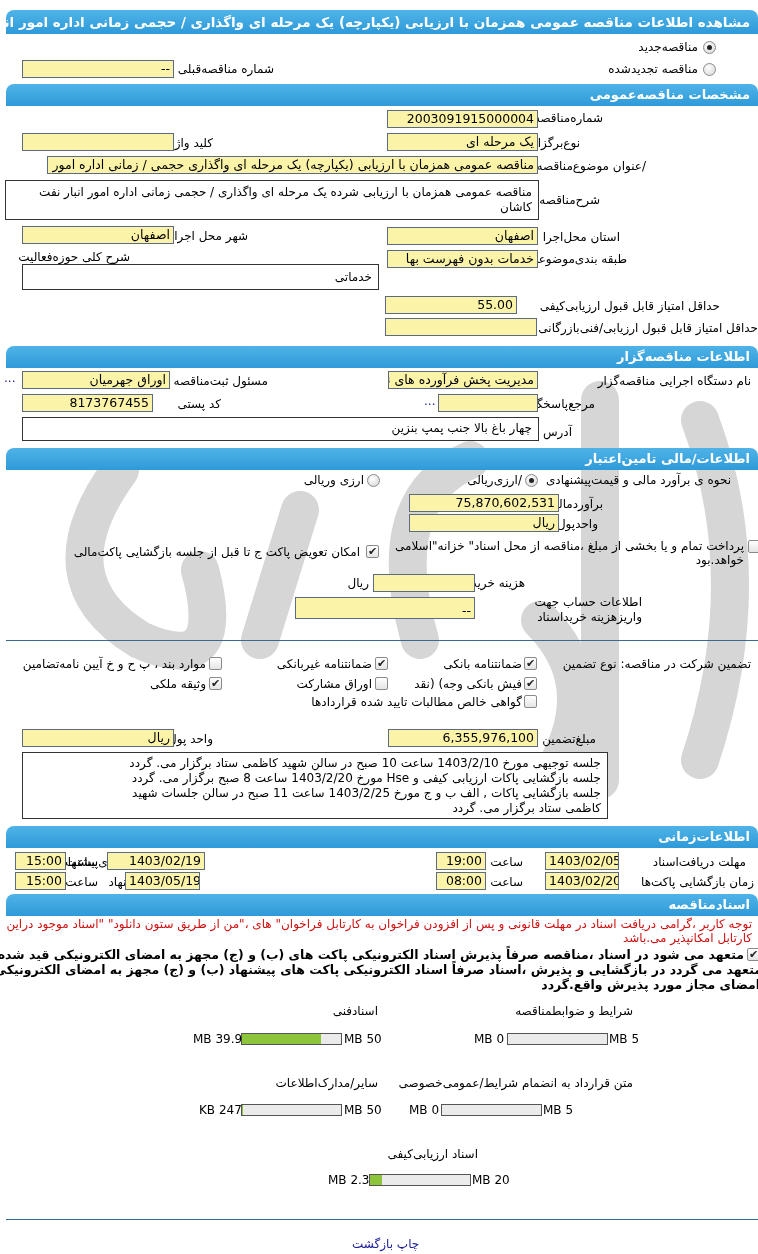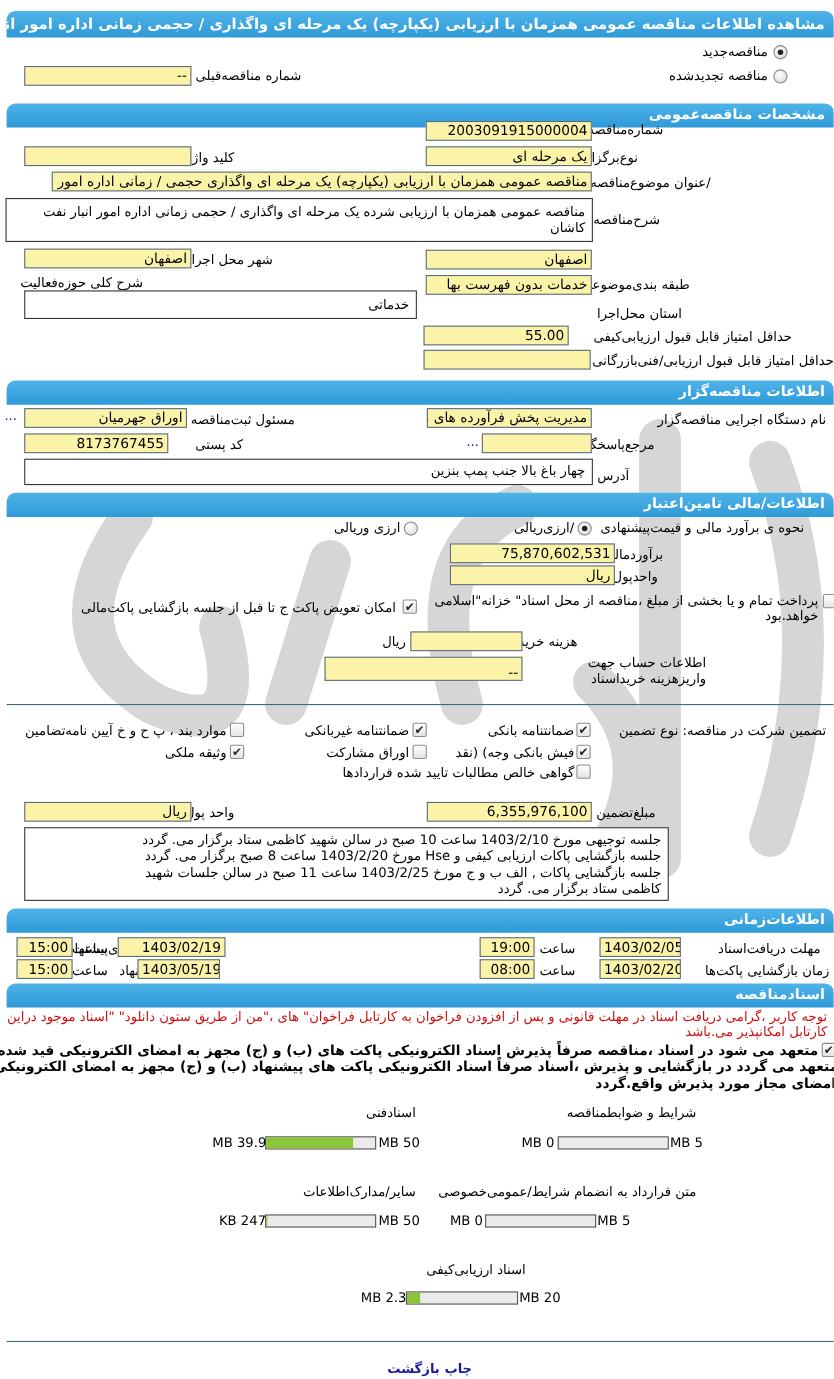--- a/index.html
+++ b/index.html
@@ -72,39 +72,39 @@
     <span>مشاهده اطلاعات مناقصه عمومی همزمان با ارزیابی (یکپارچه) یک مرحله ای واگذاری / حجمی زمانی اداره امور انبار نفت‌کاشان</span>
   </div>
 
   <div class="radio on abs" style="right:42px; top:41px;"></div>
   <div class="lbl" style="right:60px; top:40px;">مناقصه‌جدید</div>
   <div class="radio abs" style="right:42px; top:63px;"></div>
   <div class="lbl" style="right:60px; top:62px;">مناقصه تجدیدشده</div>
   <div class="lbl" style="right:484px; top:62px;">شماره مناقصه‌قبلی</div>
   <div class="inp" style="left:22px; top:60px; width:152px;">--</div>
 
-  <div class="bar" style="top:84px;margin-top:10px;">
+  <div class="bar" style="top:84px;">
     <span>مشخصات مناقصه‌عمومی</span>
   </div>
 
   <div class="lbl" style="right:155px; top:111px;">شماره‌مناقصه</div>
   <div class="inp ltr" style="left:387px; top:110px; width:151px;">2003091915000004</div>
 
   <div class="lbl" style="right:178px; top:136px;">نوع‌برگزاری</div>
   <div class="inp" style="left:387px; top:133px; width:151px;">یک مرحله ای</div>
   <div class="lbl" style="right:545px; top:136px;">کلید واژه</div>
   <div class="inp" style="left:22px; top:133px; width:152px;"></div>
 
   <div class="lbl" style="right:112px; top:159px;">/عنوان موضوع‌مناقصه</div>
   <div class="inp" style="left:47px; top:156px; width:491px;">مناقصه عمومی همزمان با ارزیابی (یکپارچه) یک مرحله ای واگذاری حجمی / زمانی اداره امور انبار نفت کاشان</div>
 
   <div class="lbl" style="right:158px; top:193px;">شرح‌مناقصه</div>
   <div class="box" style="left:5px; top:180px; width:534px; height:40px;">مناقصه عمومی همزمان با ارزیابی شرده یک مرحله ای واگذاری / حجمی زمانی اداره امور انبار نفت کاشان</div>
 
-  <div class="lbl" style="right:138px; top:230px;margin-top:48px;">استان محل‌اجرا</div>
+  <div class="lbl" style="right:138px; top:230px;">استان محل‌اجرا</div>
   <div class="inp" style="left:387px; top:227px; width:151px;">اصفهان</div>
   <div class="lbl" style="right:510px; top:229px;">شهر محل اجرا</div>
   <div class="inp" style="left:22px; top:226px; width:152px;">اصفهان</div>
 
   <div class="lbl" style="right:131px; top:252px;">طبقه بندی‌موضوعی</div>
   <div class="inp" style="left:387px; top:250px; width:151px;">خدمات بدون فهرست بها</div>
   <div class="lbl" style="right:628px; top:250px;">شرح کلی حوزه‌فعالیت</div>
   <div class="box" style="left:22px; top:264px; width:357px; height:26px; padding-top:5px;">خدماتی</div>
 
   <div class="lbl" style="right:38px; top:299px;">حداقل امتیاز قابل قبول ارزیابی‌کیفی</div>
@@ -257,18 +257,18 @@
 
   <div class="lbl" style="right:280px; top:1147px;">اسناد ارزیابی‌کیفی</div>
   <div class="lbl" style="left:472px; top:1173px;">20 MB</div>
   <div class="pbar" style="left:369px; top:1174px; width:102px;">
       <div class="fill" style="width:12%; left:0; right:auto;"></div>
     </div>
   <div class="lbl" style="left:328px; top:1173px;">2.3 MB</div>
 
   <div class="hr" style="top:1219px;"></div>
 
-  <div class="lbl" style="left:352px; top:1237px;font-weight:bold;">
+  <div class="lbl" style="left:352px; top:1237px;">
     <a href="#" class="link">چاپ</a>
     <a href="#" class="link">بازگشت</a>
   </div>
 
 </div>
 
 </body></html>

